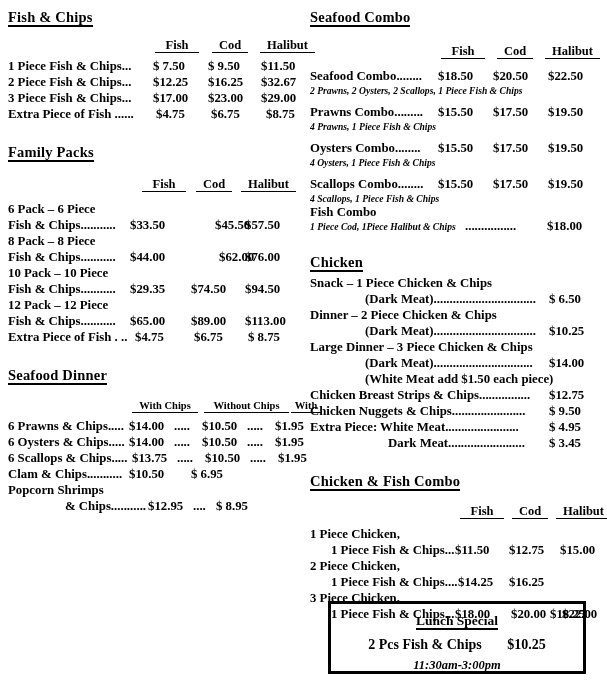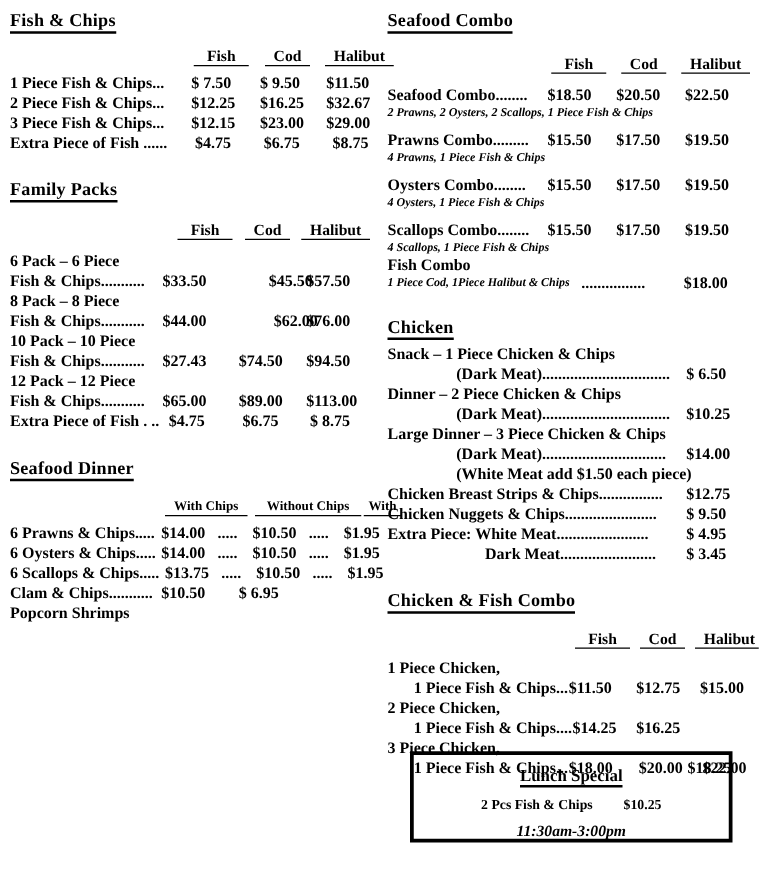--- a/index.html
+++ b/index.html
@@ -120,21 +120,21 @@
   .lunch-title {
     font-weight: bold;
     font-size: 13.5px;
     border-bottom: 2px solid #000;
     display: inline-block;
     line-height: 15px;
     margin-top: 9px;
   }
   .lunch-line {
     font-weight: bold;
-    font-size: 11px;
+    font-size: 14px;
     margin-top: 7px;
     line-height: 15px;
   }
   .lunch-line .lp { display: inline-block; margin-left: 22px; }
   .lunch-time {
     font-weight: bold;
     font-style: italic;
     font-size: 12.5px;
     margin-top: 6px;
     line-height: 15px;
@@ -170,21 +170,21 @@
       <span class="p" style="left:253px;">$11.50</span>
     </div>
     <div class="row">
       <span class="nm">2 Piece Fish &amp; Chips...</span>
       <span class="p" style="left:145px;">$12.25</span>
       <span class="p" style="left:200px;">$16.25</span>
       <span class="p" style="left:253px;">$32.67</span>
     </div>
     <div class="row">
       <span class="nm">3 Piece Fish &amp; Chips...</span>
-      <span class="p" style="left:145px;">$12.15</span>
+      <span class="p" style="left:145px;">$17.00</span>
       <span class="p" style="left:200px;">$23.00</span>
       <span class="p" style="left:253px;">$29.00</span>
     </div>
     <div class="row">
       <span class="nm">Extra Piece of Fish ......</span>
       <span class="p" style="left:148px;">$4.75</span>
       <span class="p" style="left:203px;">$6.75</span>
       <span class="p" style="left:258px;">$8.75</span>
     </div>
 
@@ -222,21 +222,21 @@
       <span class="p" style="left:122px;">$44.00</span>
       <span class="p" style="left:183px;margin-left:28px;">$62.00</span>
       <span class="p" style="left:237px;">$76.00</span>
     </div>
 
     <div class="row">
       <span class="nm">10 Pack – 10 Piece</span>
     </div>
     <div class="row">
       <span class="nm">Fish &amp; Chips...........</span>
-      <span class="p" style="left:122px;">$27.43</span>
+      <span class="p" style="left:122px;">$29.35</span>
       <span class="p" style="left:183px;">$74.50</span>
       <span class="p" style="left:237px;">$94.50</span>
     </div>
 
     <div class="row">
       <span class="nm">12 Pack – 12 Piece</span>
     </div>
     <div class="row">
       <span class="nm">Fish &amp; Chips...........</span>
       <span class="p" style="left:122px;">$65.00</span>
@@ -292,20 +292,26 @@
       <span class="p" style="left:270px;">$1.95</span>
     </div>
     <div class="row">
       <span class="nm">Clam &amp; Chips...........</span>
       <span class="p" style="left:121px;">$10.50</span>
       <span class="p" style="left:183px;">$ 6.95</span>
     </div>
 
     <div class="row">
       <span class="nm">Popcorn Shrimps</span>
+    </div>
+    <div class="row">
+      <span class="nm" style="left:57px;">&amp; Chips...........</span>
+      <span class="p" style="left:140px;">$12.95</span>
+      <span class="p" style="left:185px;">....</span>
+      <span class="p" style="left:208px;">$ 8.95</span>
     </div>
 
   </div>
 
   <div class="col col-right">
 
     <div class="spacer8"></div>
 
     <div class="section-title-wrap">
       <span class="section-title">Seafood Combo</span>

